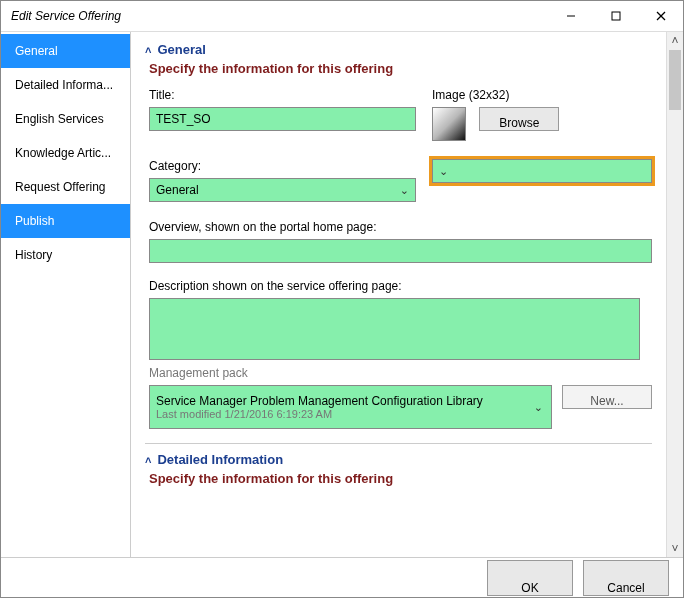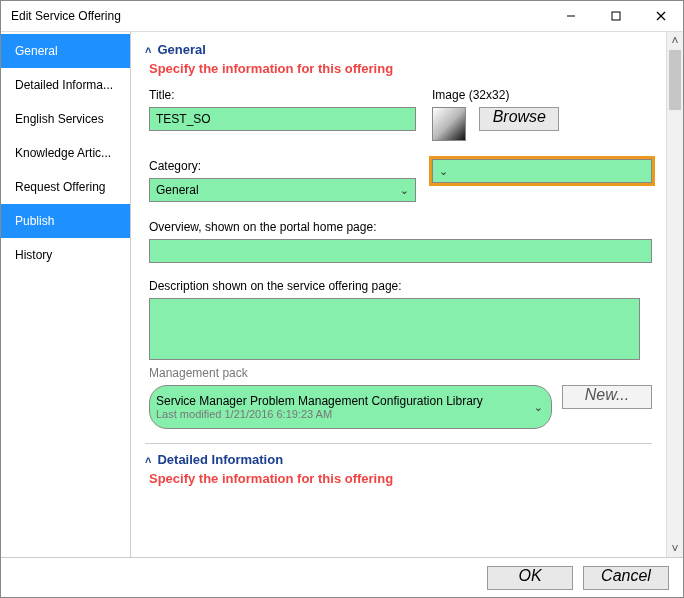--- a/index.html
+++ b/index.html
@@ -1,61 +1,61 @@
 <!DOCTYPE html>
 <html><head>
 <meta charset="utf-8">
 <style>
   * { box-sizing: border-box; font-family: "Segoe UI", Arial, sans-serif; }
   body { margin: 0; background: #fff; font-size: 12px; color: #000; }
   .window { width: 684px; height: 598px; border: 1px solid #888; background: #fff; display: flex; flex-direction: column; position: relative; }
-  .titlebar { height: 31px; display: flex; align-items: center; padding-left: 10px; border-bottom: 1px solid #ddd; }
+  .titlebar { height: 31px; display: flex; align-items: center; padding-left: 10px; border-bottom: 1px solid #ddd; font-style: italic; }
   .titlebar-text { font-size: 12px; flex: 1; }
   .win-btns { display: flex; height: 100%; }
   .win-btn { width: 45px; display: flex; align-items: center; justify-content: center; font-size: 13px; cursor: default; }
   .win-btn svg { width: 10px; height: 10px; }
   .body { flex: 1; display: flex; overflow: hidden; }
   .sidebar { width: 130px; border-right: 1px solid #ccc; padding-top: 2px; overflow: hidden; }
   .side-item { padding: 10px 10px 10px 14px; font-size: 12px; cursor: default; white-space: nowrap; overflow: hidden; text-overflow: ellipsis; }
   .side-item.selected { background: #1e90ff; color: #fff; }
   .main { flex: 1; position: relative; display: flex; overflow: hidden; }
   .content { flex: 1; padding: 8px 14px 8px 14px; overflow: hidden; }
   .scroll-track { width: 17px; background: #f0f0f0; border-left: 1px solid #ddd; position: relative; }
   .scroll-arrow { position: absolute; left: 0; width: 100%; height: 17px; display: flex; align-items: center; justify-content: center; color: #555; }
   .scroll-arrow.top { top: 0; }
   .scroll-arrow.bottom { bottom: 0; }
   .scroll-thumb { position: absolute; left: 2px; top: 18px; width: 12px; height: 60px; background: #c6c6c6; }
   .sect-head { display: flex; align-items: center; gap: 6px; color: #1b3e8f; font-weight: 600; font-size: 13px; margin: 2px 0 4px 0; }
-  .sect-sub { color: #ef4444; font-weight: 600; font-size: 13px; margin: 2px 0 12px 4px; }
+  .sect-sub { color: #7f1d1d; font-weight: 600; font-size: 13px; margin: 2px 0 12px 4px; }
   .caret { font-size: 11px; color: #1b3e8f; }
   .row { display: flex; gap: 16px; margin: 10px 0 0 4px; }
   .col { flex: 1; }
   .col.narrow { flex: 0 0 220px; }
   .lbl { font-size: 12px; margin-bottom: 5px; }
   input.text, .combo, textarea.text, .mp-box {
     width: 100%; border: 1px solid #888; font-size: 12px; padding: 4px 6px;
     background: #86efac; font-family: inherit;
   }
   input.text { height: 24px; }
   .combo { height: 24px; display: flex; align-items: center; justify-content: space-between; padding: 0 6px; }
   .combo .chev { font-size: 11px; color: #333; }
   .combo.highlight { outline: 3px solid #ec9a1f; outline-offset: 0; border-color: #888; }
   textarea.text { resize: none; }
   .img-swatch { width: 34px; height: 34px; background: linear-gradient(135deg, #fff 0%, #b8b8b8 50%, #111 100%); border: 1px solid #888; display: inline-block; vertical-align: top; margin-right: 10px; }
-  .btn { background: #e8e8e8; border: 1px solid #999; height: 24px; font-size: 16px; text-align: center; display: inline-flex; align-items: flex-start; justify-content: center; cursor: default; font-style: italic; }
+  .btn { background: #e8e8e8; border: 1px solid #999; height: 24px; font-size: 12px; text-align: center; display: inline-flex; align-items: flex-end; justify-content: center; cursor: default; }
   .btn.browse { width: 80px; }
   .btn.new { width: 90px; margin-left: 10px; background: #f3f3f3; color: #555; }
   .mp-row { display: flex; align-items: flex-start; margin: 4px 0 0 4px; }
-  .mp-box { flex: 1; height: 44px; display: flex; flex-direction: column; justify-content: center; position: relative; border-radius: 18px; }
+  .mp-box { flex: 1; height: 44px; display: flex; flex-direction: column; justify-content: center; position: relative; }
   .mp-title { font-size: 12px; }
   .mp-sub { font-size: 11px; color: #777; }
   .mp-chev { position: absolute; right: 8px; top: 50%; transform: translateY(-50%); font-size: 11px; color: #333; }
   .divider { height: 1px; background: #ccc; margin: 14px 0 8px 0; }
   .footer { height: 40px; border-top: 1px solid #ccc; display: flex; justify-content: flex-end; align-items: center; gap: 10px; padding-right: 14px; }
-  .footer .btn { width: 86px; height: 24px; }
+  .footer .btn { width: 86px; height: 36px; }
 </style>
 </head>
 <body>
 
 <div class="window">
 
   <div class="titlebar">
     <span class="titlebar-text">Edit Service Offering</span>
     <div class="win-btns">
       <div class="win-btn">

